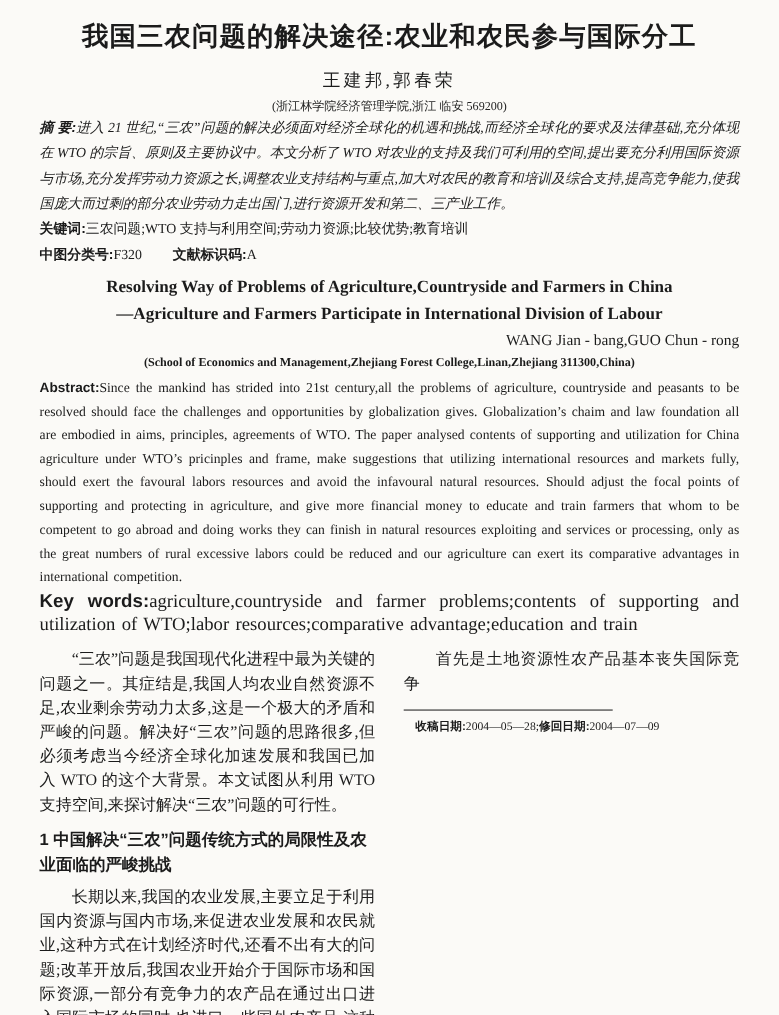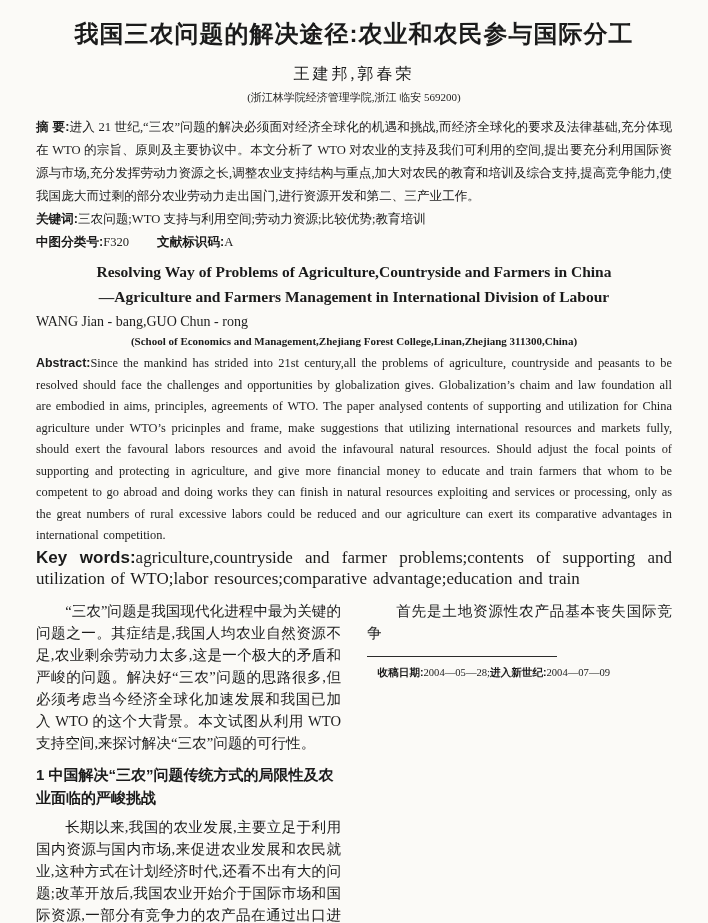--- a/index.html
+++ b/index.html
@@ -32,38 +32,38 @@
     margin-top:14px;
   }
   .affiliation-cn{
     text-align:center;
     font-size:11px;
     line-height:15px;
     margin-top:6px;
     color:#222;
   }
   .abstract-cn{
-    margin-top:11px;
     font-size:12.6px;
     line-height:23px;
     text-align:justify;
+    font-style:italic;
   }
   .lbl{font-weight:bold;font-family:"Liberation Sans","DejaVu Sans",sans-serif;}
   .meta-line{font-size:12.6px;line-height:23px;}
   .meta-gap{display:inline-block;width:28px;}
   .title-en{
     text-align:center;
     font-weight:bold;
     font-size:15.5px;
     line-height:25px;
     margin-top:5px;
     font-family:Liberation Serif, serif;
   }
   .authors-en{
-    text-align:left;
+    text-align:right;
     font-size:14px;
     line-height:21px;
     margin-top:2px;
   }
   .affiliation-en{
     text-align:center;
     font-size:11px;
     line-height:15px;
     margin-top:2px;
     font-weight:bold;
@@ -127,21 +127,21 @@
 
   <div class="affiliation-cn">(浙江林学院经济管理学院,浙江 临安  569200)</div>
 
   <div class="abstract-cn"><span class="lbl">摘  要:</span><span>进入 21 世纪,“三农”问题的解决必须面对经济全球化的机遇和挑战,而经济全球化的要求及法律基础,充分体现在 WTO 的宗旨、原则及主要协议中。本文分析了 WTO 对农业的支持及我们可利用的空间,提出要充分利用国际资源与市场,充分发挥劳动力资源之长,调整农业支持结构与重点,加大对农民的教育和培训及综合支持,提高竞争能力,使我国庞大而过剩的部分农业劳动力走出国门,进行资源开发和第二、三产业工作。</span></div>
 
   <div class="meta-line"><span class="lbl">关键词:</span><span>三农问题;WTO 支持与利用空间;劳动力资源;比较优势;教育培训</span></div>
 
   <div class="meta-line"><span class="lbl">中图分类号:</span><span>F320</span><span class="meta-gap"></span><span class="lbl">文献标识码:</span><span>A</span></div>
 
   <div class="title-en">Resolving Way of Problems of Agriculture,Countryside and Farmers in China</div>
-  <div class="title-en" style="margin-top:0;">—Agriculture and Farmers Management in International Division of Labour</div>
+  <div class="title-en" style="margin-top:0;">—Agriculture and Farmers Participate in International Division of Labour</div>
 
   <div class="authors-en">WANG Jian - bang,GUO Chun - rong</div>
 
   <div class="affiliation-en">(School of Economics and Management,Zhejiang Forest College,Linan,Zhejiang  311300,China)</div>
 
   <div class="abstract-en"><span class="lbl">Abstract:</span><span>Since the mankind has strided into 21st century,all the problems of agriculture, countryside and peasants to be resolved should face the challenges and opportunities by globalization gives. Globalization’s chaim and law foundation all are embodied in aims, principles, agreements of WTO. The paper analysed contents of supporting and utilization for China agriculture under WTO’s pricinples and frame, make suggestions that utilizing international resources and markets fully, should exert the favoural labors resources and avoid the infavoural natural resources. Should adjust the focal points of supporting and protecting in agriculture, and give more financial money to educate and train farmers that whom to be competent to go abroad and doing works they can finish in natural resources exploiting and services or processing, only as the great numbers of rural excessive labors could be reduced and our agriculture can exert its comparative advantages in international competition.</span></div>
 
   <div class="keywords-en"><span class="lbl">Key words:</span><span>agriculture,countryside and farmer problems;contents of supporting and utilization of WTO;labor resources;comparative advantage;education and train</span></div>
 
   <div class="columns">
@@ -150,20 +150,20 @@
       <p>“三农”问题是我国现代化进程中最为关键的问题之一。其症结是,我国人均农业自然资源不足,农业剩余劳动力太多,这是一个极大的矛盾和严峻的问题。解决好“三农”问题的思路很多,但必须考虑当今经济全球化加速发展和我国已加入 WTO 的这个大背景。本文试图从利用 WTO 支持空间,来探讨解决“三农”问题的可行性。</p>
       <div class="section-heading">1  中国解决“三农”问题传统方式的局限性及农业面临的严峻挑战</div>
       <p>长期以来,我国的农业发展,主要立足于利用国内资源与国内市场,来促进农业发展和农民就业,这种方式在计划经济时代,还看不出有大的问题;改革开放后,我国农业开始介于国际市场和国际资源,一部分有竞争力的农产品在通过出口进入国际市场的同时,也进口一些国外农产品,这种方式在 20 世纪</p>
     </div>
 
     <div class="col">
       <p>首先是土地资源性农产品基本丧失国际竞争</p>
 
       <div class="footnote">
         <div class="footnote-rule"></div>
-        <p><span class="fn-lbl">收稿日期:</span><span>2004—05—28;</span><span class="fn-lbl">进入新世纪:</span><span>2004—07—09</span></p>
+        <p><span class="fn-lbl">收稿日期:</span><span>2004—05—28;</span><span class="fn-lbl">修回日期:</span><span>2004—07—09</span></p>
         <p></p>
       </div>
     </div>
 
   </div>
 
 </div>
 
 </body></html>

